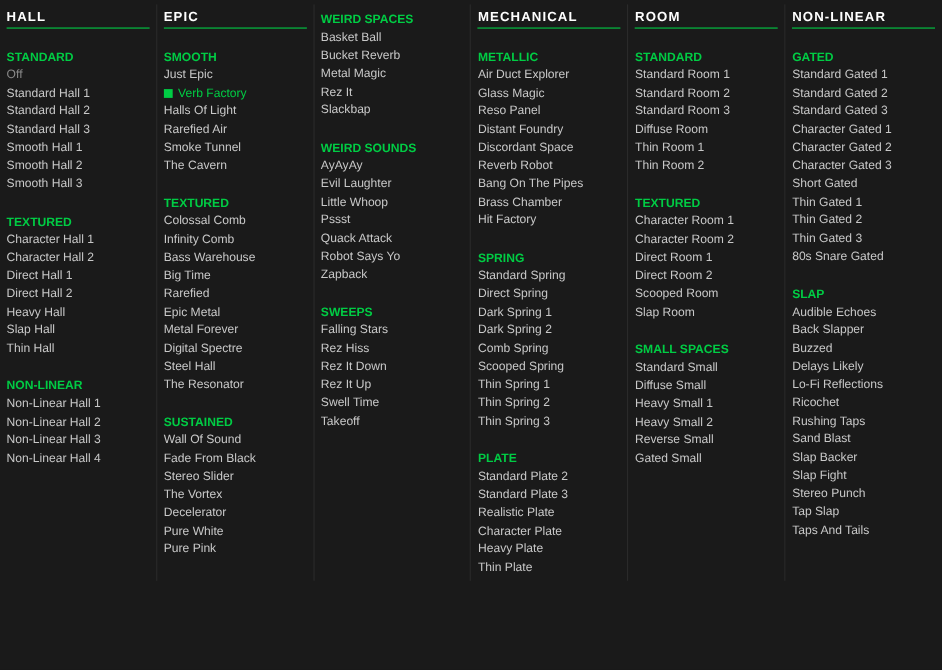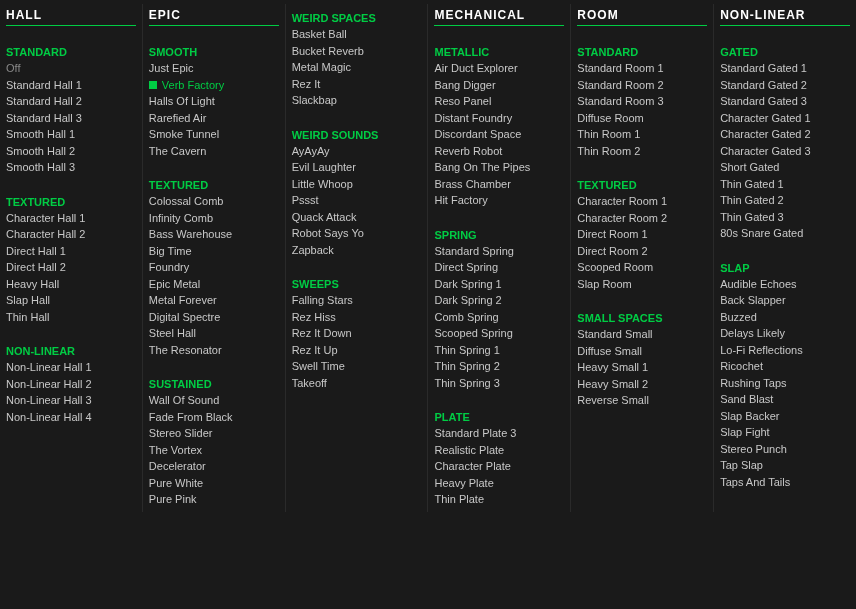--- a/index.html
+++ b/index.html
@@ -105,21 +105,21 @@
       <div class="item active">Verb Factory</div>
       <div class="item">Halls Of Light</div>
       <div class="item">Rarefied Air</div>
       <div class="item">Smoke Tunnel</div>
       <div class="item">The Cavern</div>
       <div class="section-header">TEXTURED</div>
       <div class="item">Colossal Comb</div>
       <div class="item">Infinity Comb</div>
       <div class="item">Bass Warehouse</div>
       <div class="item">Big Time</div>
-      <div class="item">Foundry</div>
+      <div class="item">Rarefied</div>
       <div class="item">Epic Metal</div>
       <div class="item">Metal Forever</div>
       <div class="item">Digital Spectre</div>
       <div class="item">Steel Hall</div>
       <div class="item">The Resonator</div>
       <div class="section-header">SUSTAINED</div>
       <div class="item">Wall Of Sound</div>
       <div class="item">Fade From Black</div>
       <div class="item">Stereo Slider</div>
       <div class="item">The Vortex</div>
@@ -147,39 +147,40 @@
       <div class="item">Rez Hiss</div>
       <div class="item">Rez It Down</div>
       <div class="item">Rez It Up</div>
       <div class="item">Swell Time</div>
       <div class="item">Takeoff</div>
     </div>
     <div class="column">
       <div class="column-header">MECHANICAL</div>
       <div class="section-header">METALLIC</div>
       <div class="item">Air Duct Explorer</div>
-      <div class="item">Bang Digger</div>
+      <div class="item">Glass Magic</div>
       <div class="item">Reso Panel</div>
       <div class="item">Distant Foundry</div>
       <div class="item">Discordant Space</div>
       <div class="item">Reverb Robot</div>
       <div class="item">Bang On The Pipes</div>
       <div class="item">Brass Chamber</div>
       <div class="item">Hit Factory</div>
       <div class="section-header">SPRING</div>
       <div class="item">Standard Spring</div>
       <div class="item">Direct Spring</div>
       <div class="item">Dark Spring 1</div>
       <div class="item">Dark Spring 2</div>
       <div class="item">Comb Spring</div>
       <div class="item">Scooped Spring</div>
       <div class="item">Thin Spring 1</div>
       <div class="item">Thin Spring 2</div>
       <div class="item">Thin Spring 3</div>
       <div class="section-header">PLATE</div>
+      <div class="item">Standard Plate 2</div>
       <div class="item">Standard Plate 3</div>
       <div class="item">Realistic Plate</div>
       <div class="item">Character Plate</div>
       <div class="item">Heavy Plate</div>
       <div class="item">Thin Plate</div>
     </div>
     <div class="column">
       <div class="column-header">ROOM</div>
       <div class="section-header">STANDARD</div>
       <div class="item">Standard Room 1</div>
@@ -194,20 +195,21 @@
       <div class="item">Direct Room 1</div>
       <div class="item">Direct Room 2</div>
       <div class="item">Scooped Room</div>
       <div class="item">Slap Room</div>
       <div class="section-header">SMALL SPACES</div>
       <div class="item">Standard Small</div>
       <div class="item">Diffuse Small</div>
       <div class="item">Heavy Small 1</div>
       <div class="item">Heavy Small 2</div>
       <div class="item">Reverse Small</div>
+      <div class="item">Gated Small</div>
     </div>
     <div class="column">
       <div class="column-header">NON-LINEAR</div>
       <div class="section-header">GATED</div>
       <div class="item">Standard Gated 1</div>
       <div class="item">Standard Gated 2</div>
       <div class="item">Standard Gated 3</div>
       <div class="item">Character Gated 1</div>
       <div class="item">Character Gated 2</div>
       <div class="item">Character Gated 3</div>

